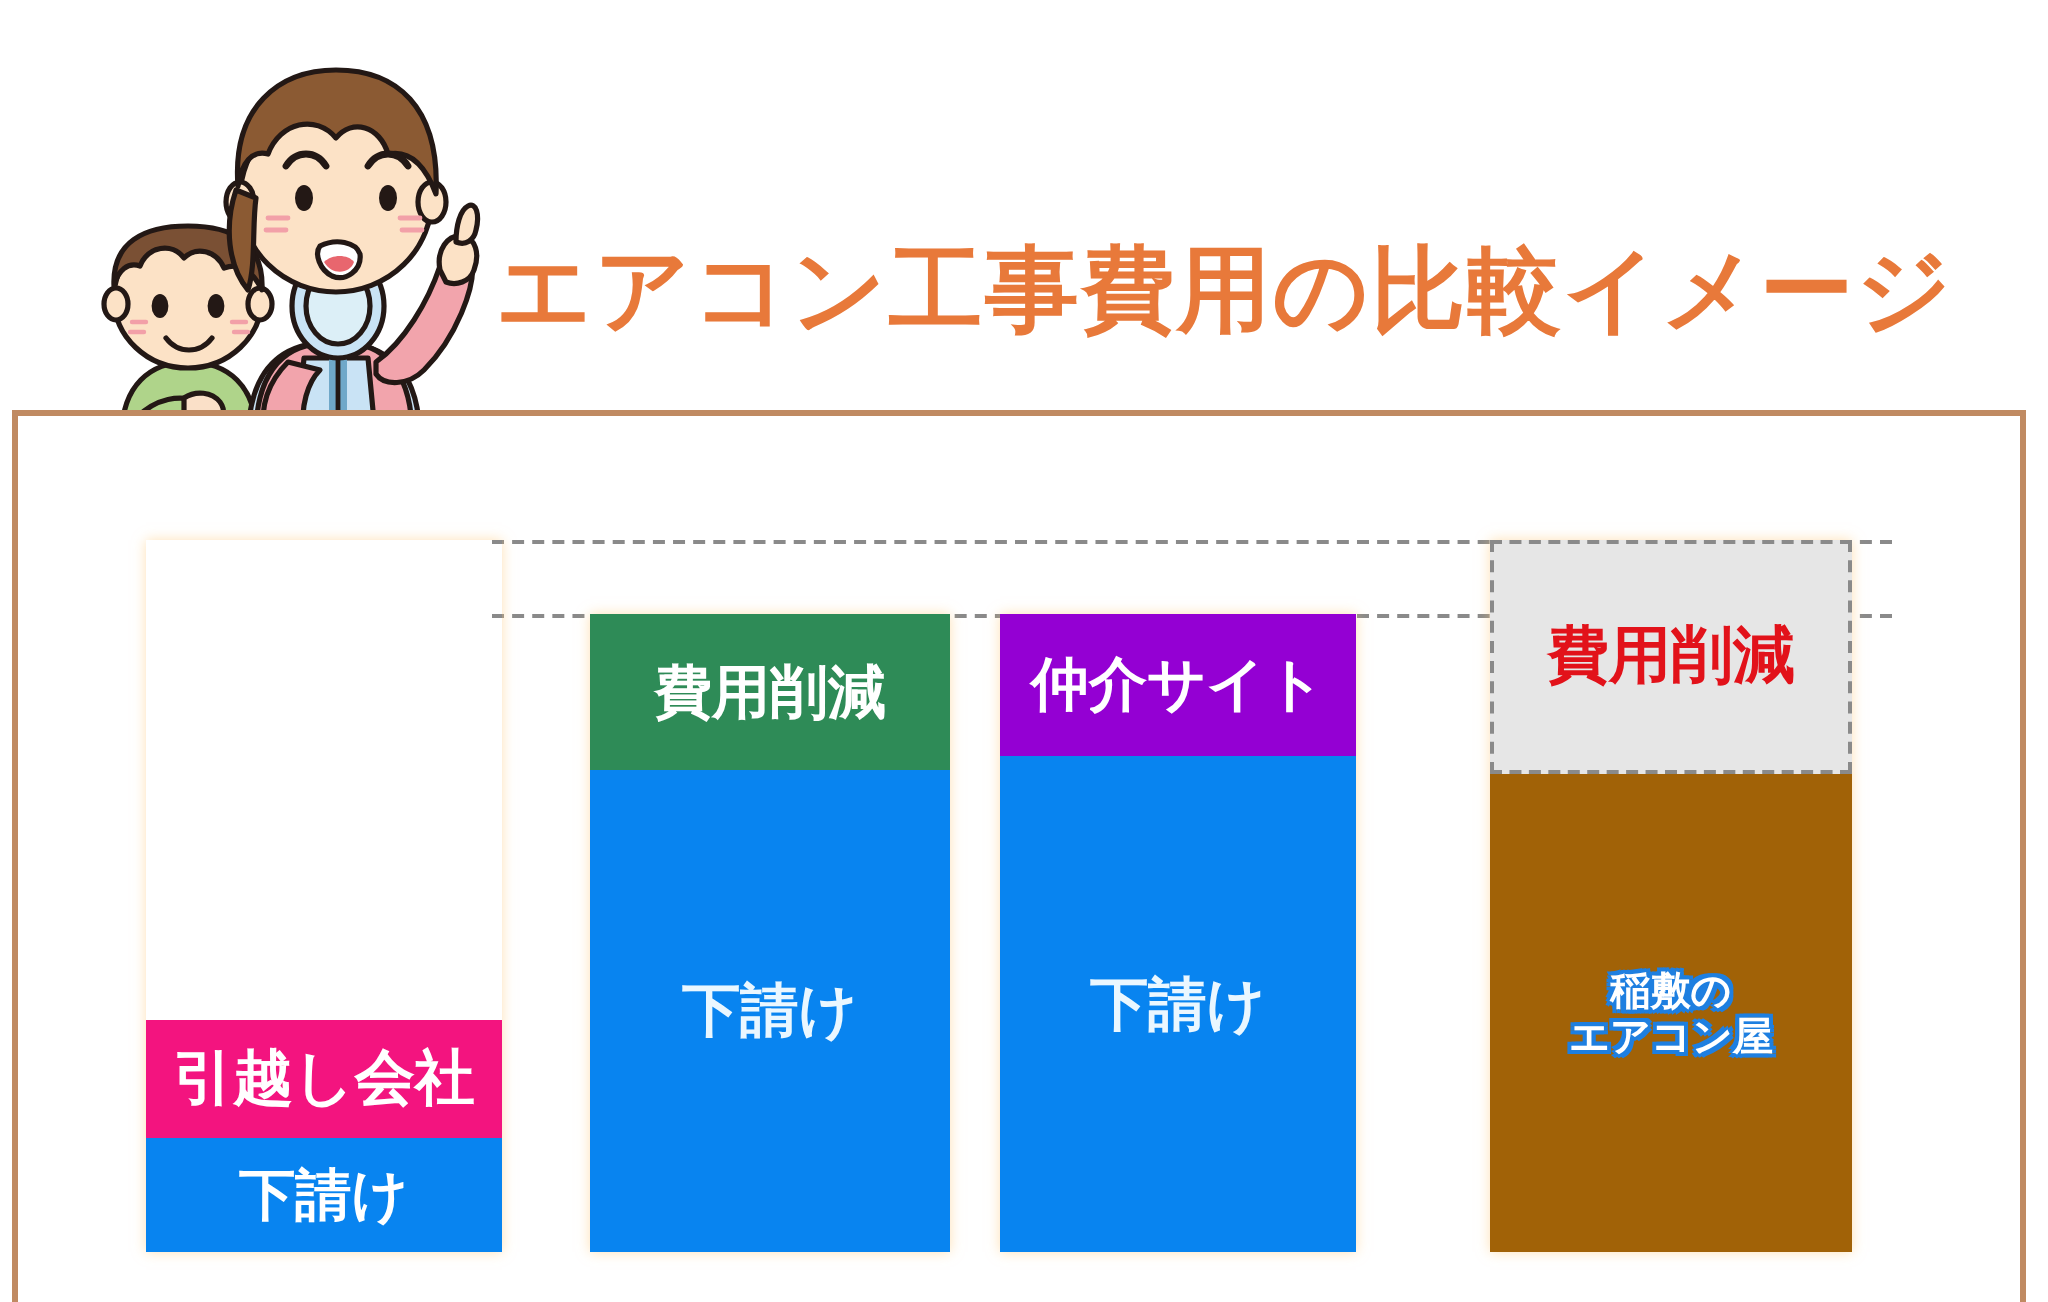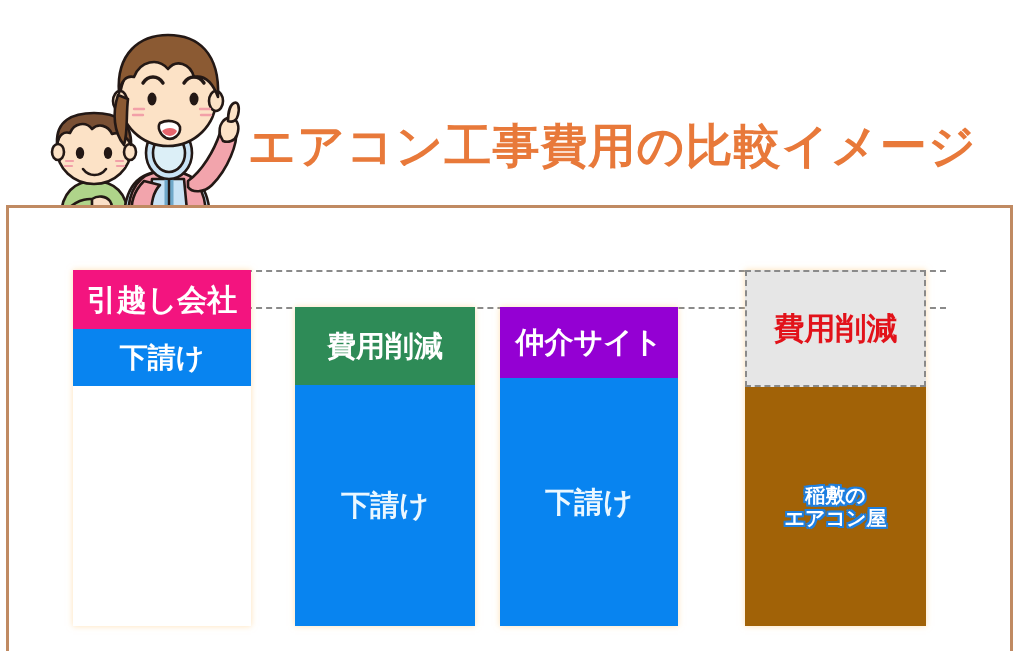--- a/index.html
+++ b/index.html
@@ -65,21 +65,21 @@
     display: flex;
     align-items: center;
     justify-content: center;
     text-align: center;
     font-weight: 700;
     line-height: 1.12;
     white-space: pre-line;
   }
 
   
-  #bar-1 { left: 73px; top: 251px; width: 178px; height: 356px; }
+  #bar-1 { left: 73px; top: 251px; width: 178px; height: 356px; justify-content: flex-end; }
   #bar-2 { left: 295px; top: 288px; width: 180px; height: 319px; }
   #bar-3 { left: 500px; top: 288px; width: 178px; height: 319px; }
   #bar-4 { left: 745px; top: 251px; width: 181px; height: 356px; }
 
   
   #b1-s1 { height: 59px;  background: #F3147F; color: #ffffff; font-size: 30px; }
   #b1-s2 { height: 57px;  background: #0884F0; color: #ffffff; font-size: 28px; }
   #b1-s3 { flex: 1;       background: #8B4513; color: #f7f2ea; font-size: 29px; }
 
   #b2-s1 { height: 78px;  background: #2E8B57; color: #ffffff; font-size: 29px; }

